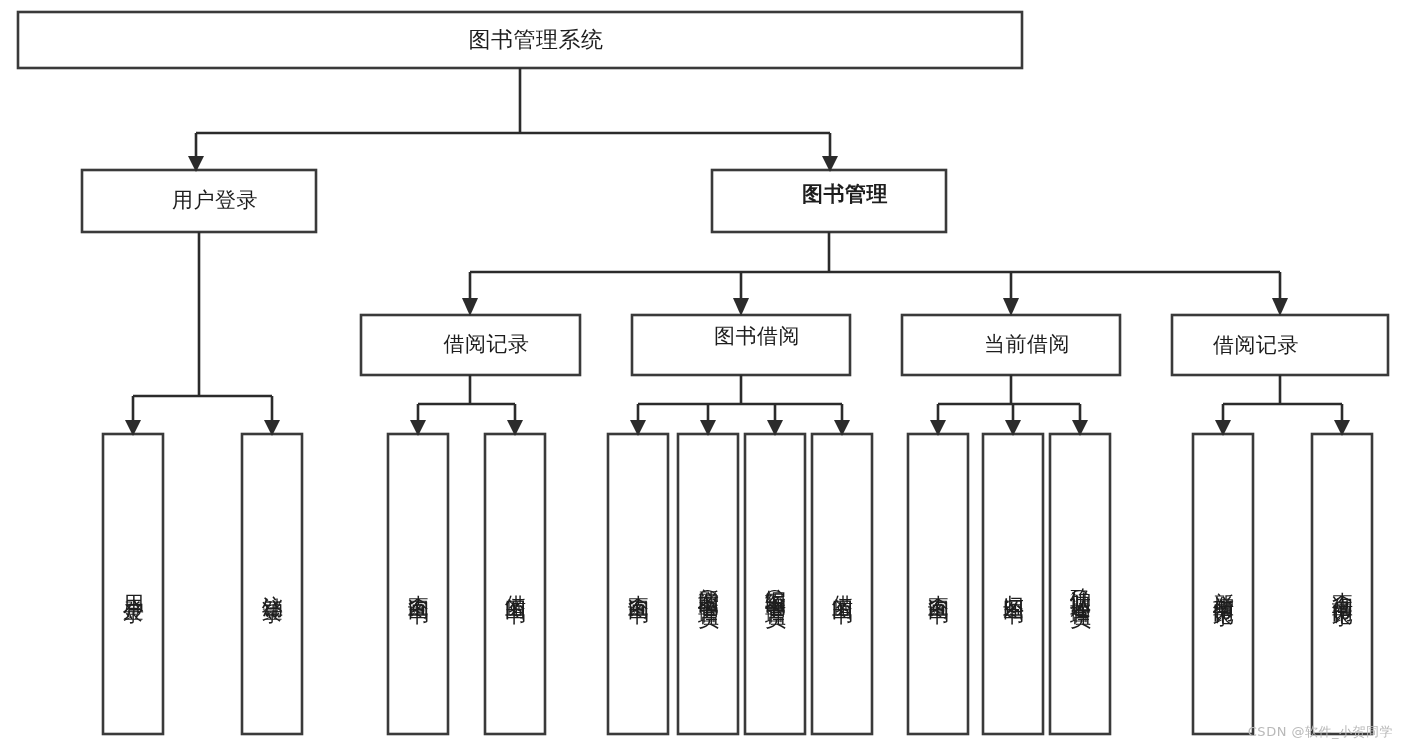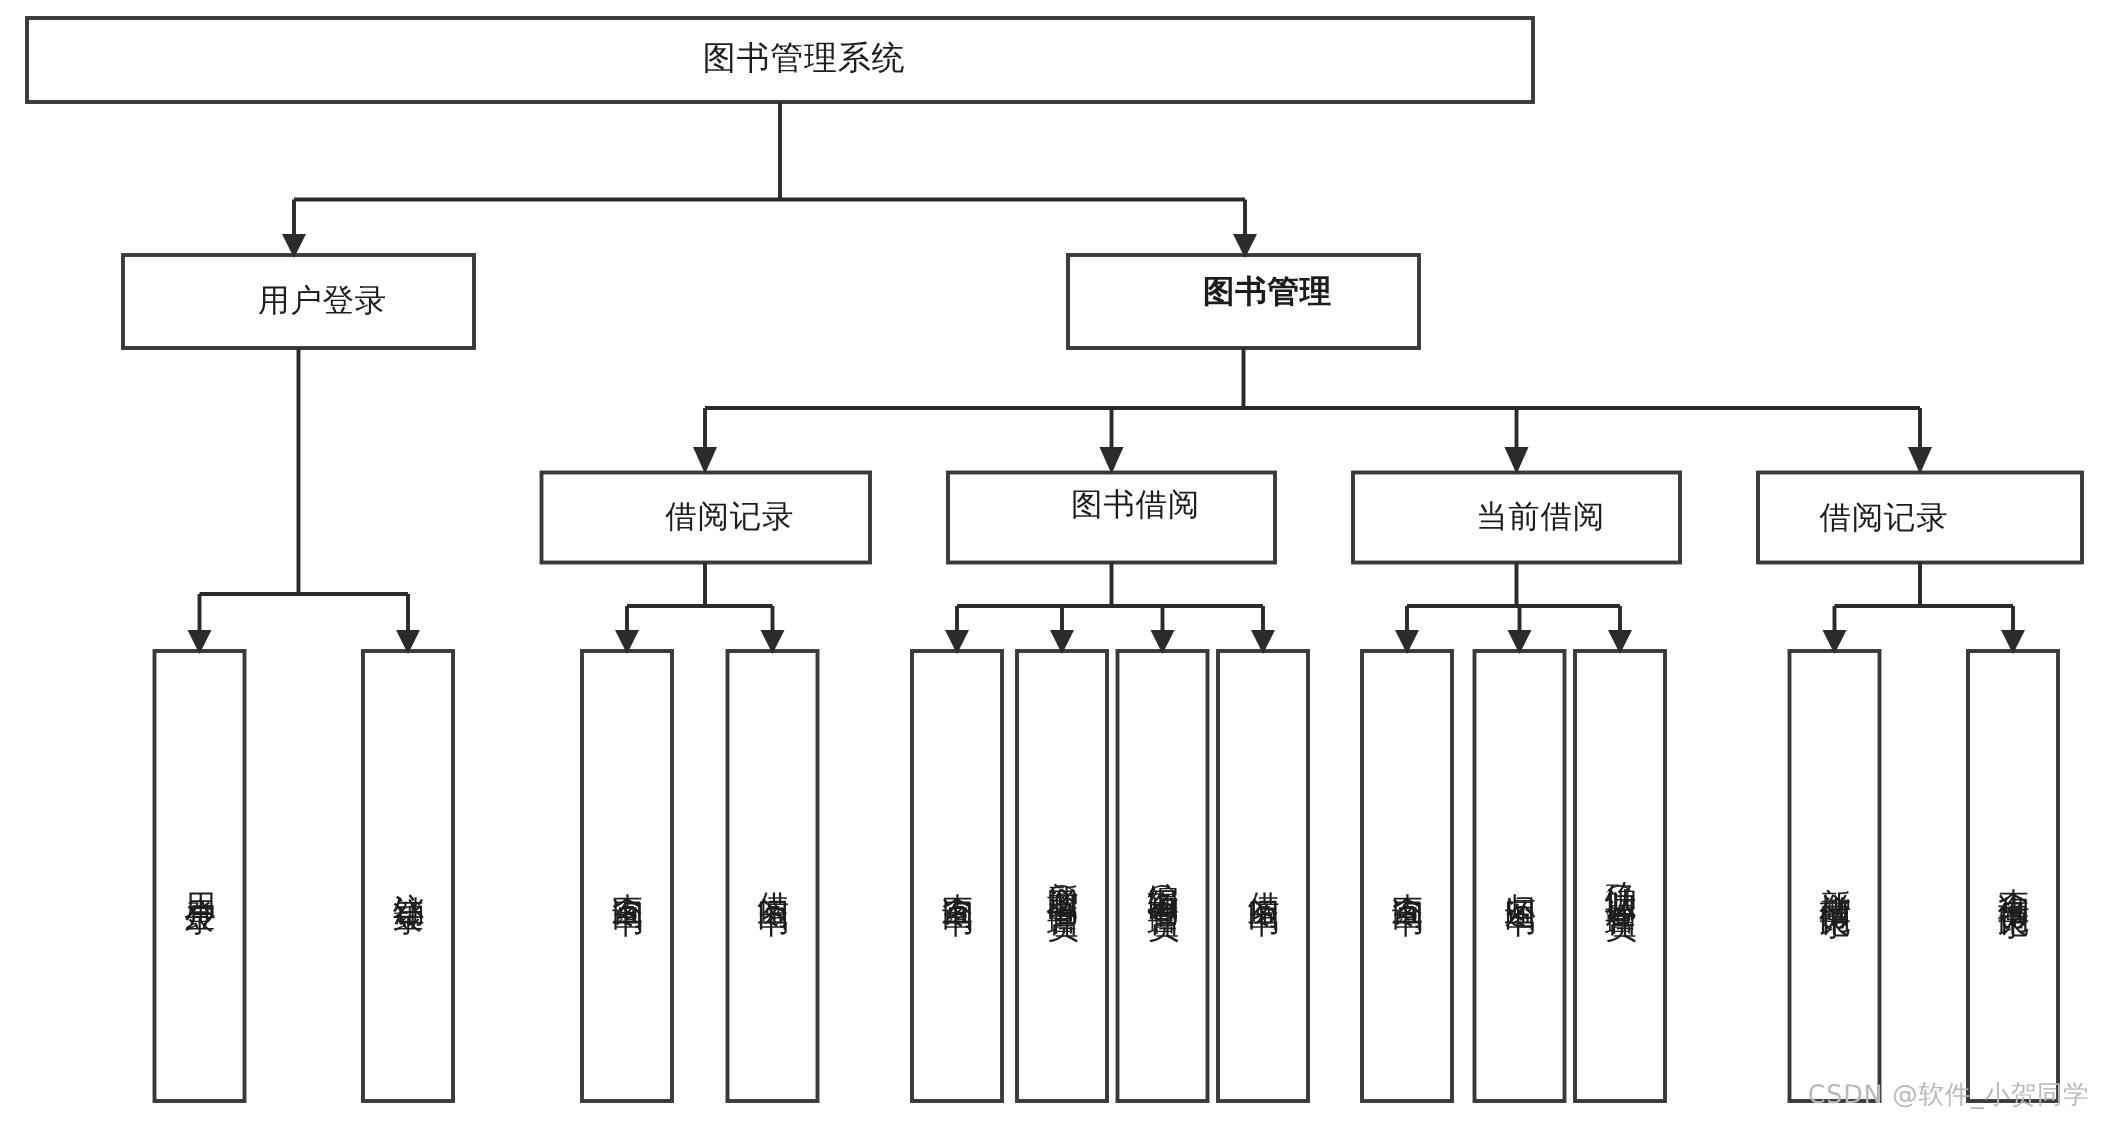--- a/index.html
+++ b/index.html
@@ -73,21 +73,21 @@
     color: #1d1d1d;
     letter-spacing: 3px;
     line-height: 1;
     pointer-events: none;
     white-space: nowrap;
   }
   .watermark {
     position: absolute;
     right: 12px;
     bottom: 6px;
-    font-size: 17px;
+    font-size: 13px;
     color: #b9b9b9;
     letter-spacing: 0.5px;
     white-space: nowrap;
     pointer-events: none;
   }
 </style>
 </head>
 <body>
 
 <div id="diagram-root">

